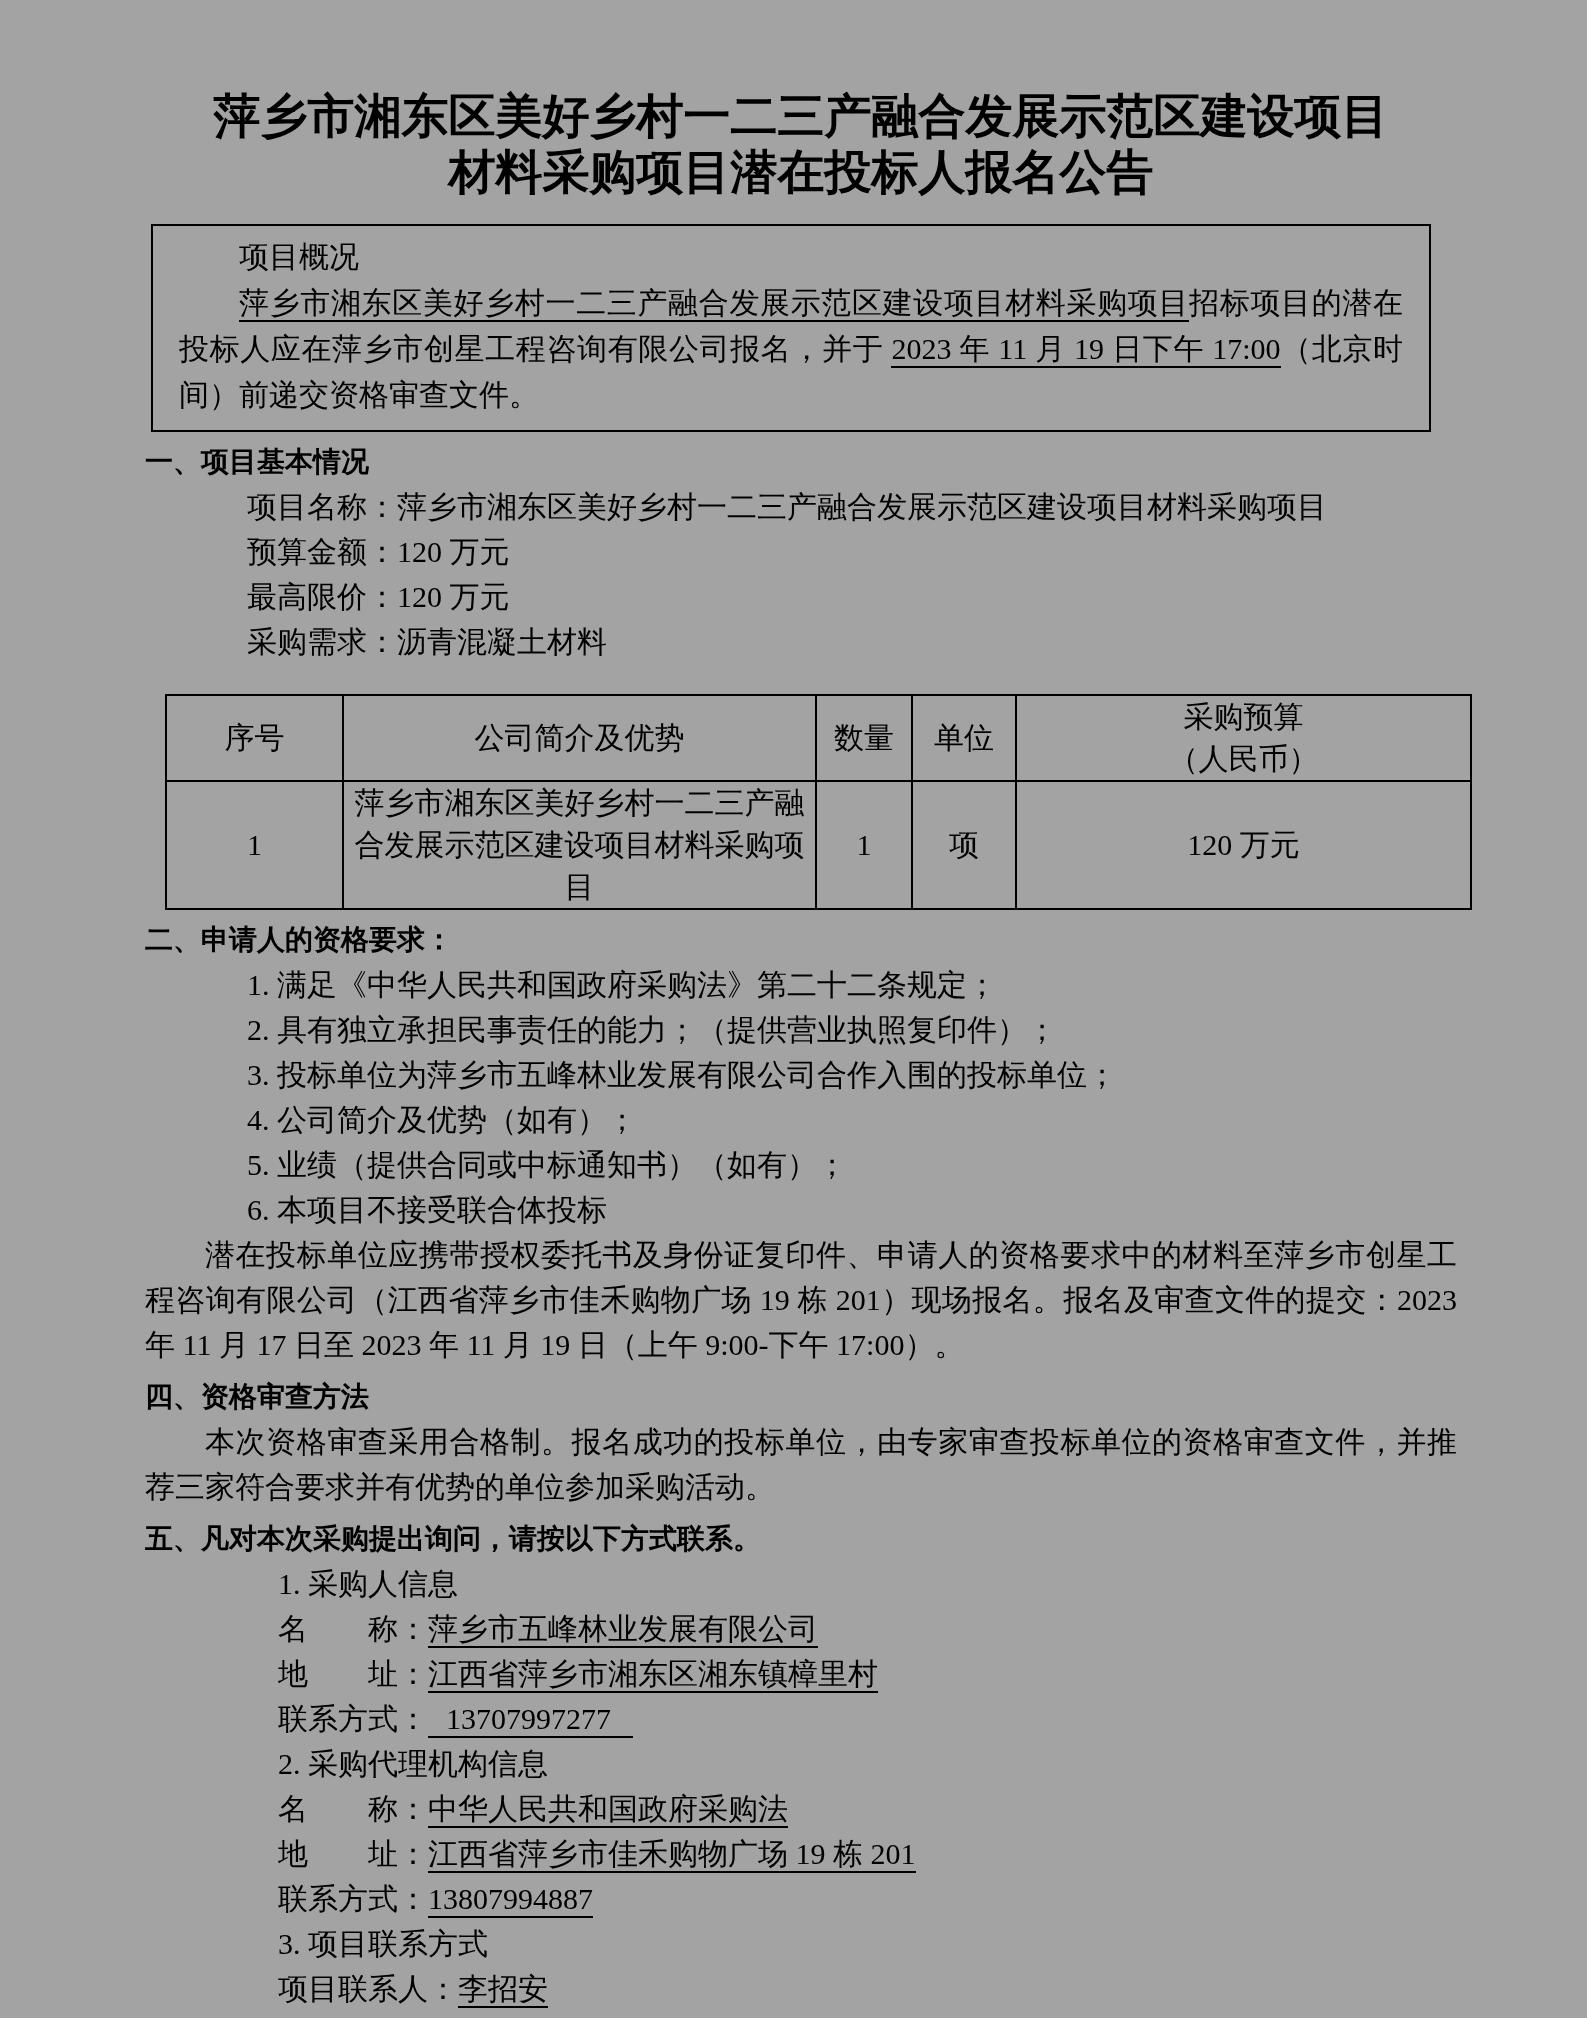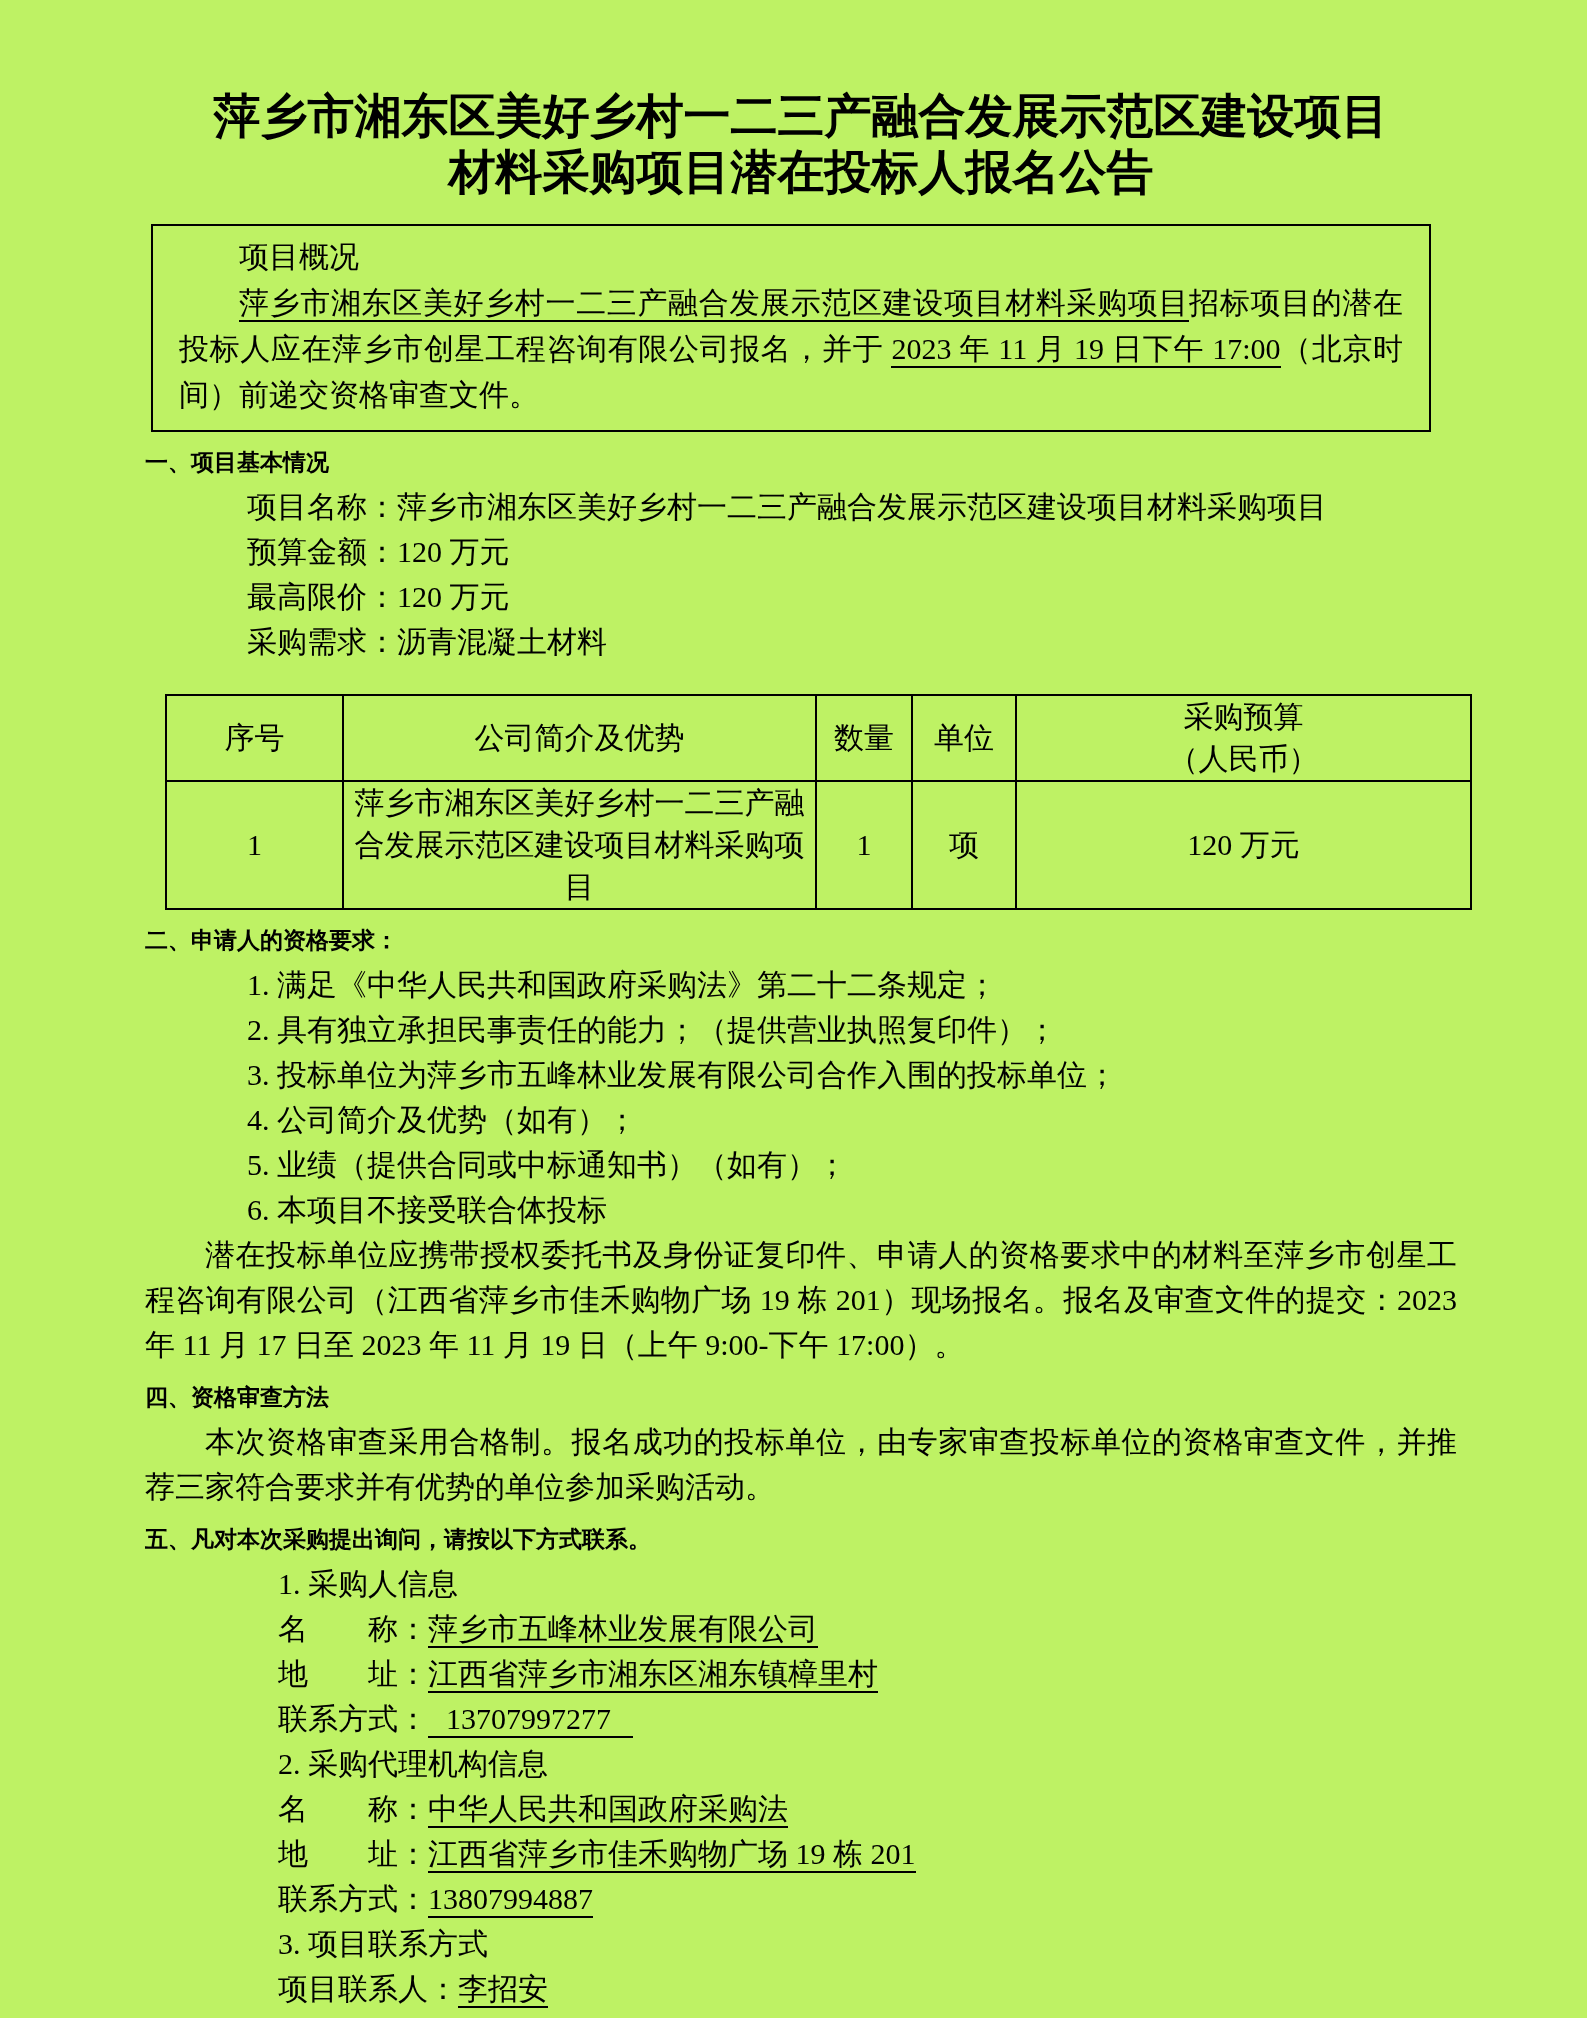--- a/index.html
+++ b/index.html
@@ -1,20 +1,20 @@
 <!DOCTYPE html>
 <html><head>
 <meta charset="utf-8">
 <style>
   html,body{margin:0;padding:0;background:#fff;}
   .page{
     position:relative;
     width:1587px;height:2018px;
     box-sizing:border-box;
-    background:#bef264;
+    background:#a3a3a3;
     padding:88px 130px 0 145px;
     font-family:"Liberation Serif","DejaVu Serif",serif;
     font-size:30px;color:#000;
     overflow:hidden;
   }
   .title{
     font-weight:bold;
     font-size:47px;
     line-height:56px;
     text-align:center;
@@ -25,21 +25,21 @@
     margin:24px 26px 0 6px;
     padding:8px 26px 12px 26px;
     line-height:46px;
     text-align:justify;
   }
   .box p{margin:0;}
   .indent{text-indent:2em;}
   .sec-h{
     font-family:"Liberation Sans","DejaVu Sans",sans-serif;
     font-weight:bold;
-    font-size:23px;
+    font-size:28px;
     line-height:44px;
     margin-top:8px;
   }
   .bodyline{line-height:45px;padding-left:102px;}
   .para{line-height:45px;text-indent:2em;text-align:justify;margin:0;}
   .contact{padding-left:133px;}
   .contact div{line-height:45px;}
   .u{border-bottom:2px solid #000;padding-bottom:1px;}
   .u-pad{padding-left:18px;padding-right:22px;}
   table.t{

